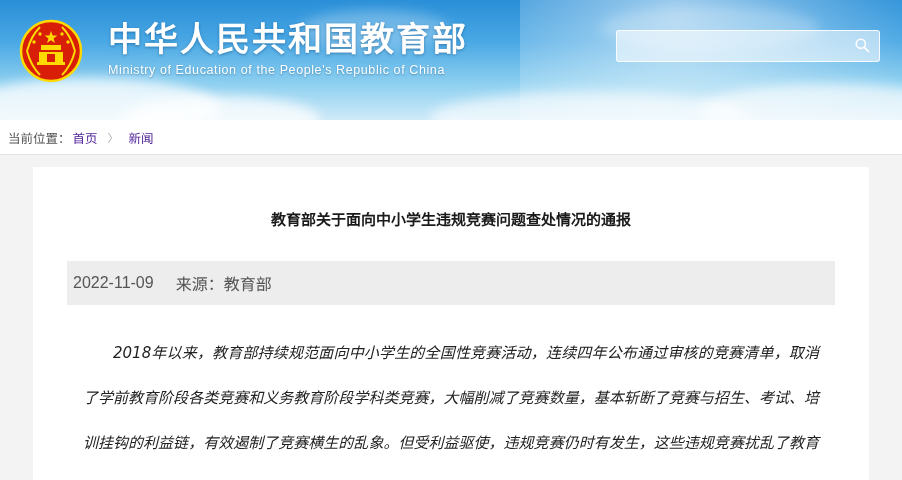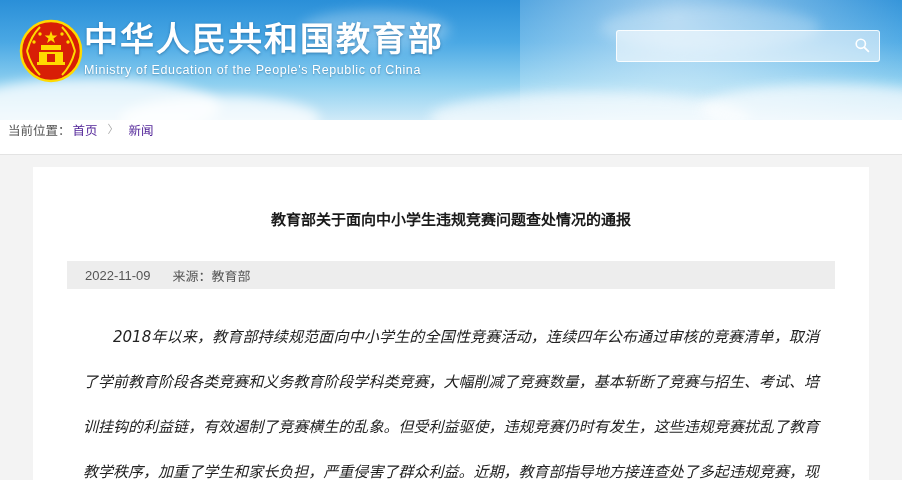--- a/index.html
+++ b/index.html
@@ -47,21 +47,21 @@
   .emblem {
     position: absolute;
     left: 18px;
     top: 18px;
     width: 66px;
     height: 66px;
   }
 
   .title-block {
     position: absolute;
-    left: 84px;
+    left: 108px;
     top: 18px;
   }
   .title-cn {
     font-family: "DejaVu Sans", sans-serif;
     font-size: 34px;
     font-weight: bold;
     color: #ffffff;
     letter-spacing: 2px;
     text-shadow: 0 1px 3px rgba(0,60,110,0.45);
     line-height: 42px;
@@ -109,21 +109,21 @@
     justify-content: center;
     background: transparent;
     border: none;
     cursor: pointer;
   }
 
   
   .breadcrumb {
     height: 34px;
     display: flex;
-    align-items: flex-start;
+    align-items: center;
     padding: 0 0 0 8px;
     font-size: 12.5px;
     color: #555;
     background: #ffffff;
     border-bottom: 1px solid #e3e3e3;
   }
   .breadcrumb .bc-label { color: #555; }
   .breadcrumb a {
     color: #4c1d95;
     text-decoration: none;
@@ -156,25 +156,25 @@
     text-align: center;
     font-family: "DejaVu Sans", sans-serif;
     font-size: 15px;
     font-weight: bold;
     color: #1a1a1a;
     line-height: 30px;
     margin: 6px 0 26px 0;
   }
   .meta-bar {
     background: #ededed;
-    height: 28px;
-    display: flex;
-    align-items: center;
-    padding-left: 18px;
-    font-size: 13px;
+    height: 44px;
+    display: flex;
+    align-items: center;
+    padding-left: 6px;
+    font-size: 16px;
     color: #555;
     margin-bottom: 26px;
   }
   .meta-date { margin-right: 22px; }
   .meta-source { }
   .article-p {
     font-family: "DejaVu Sans", sans-serif;
     font-size: 15px;
     line-height: 45px;
     color: #222;

